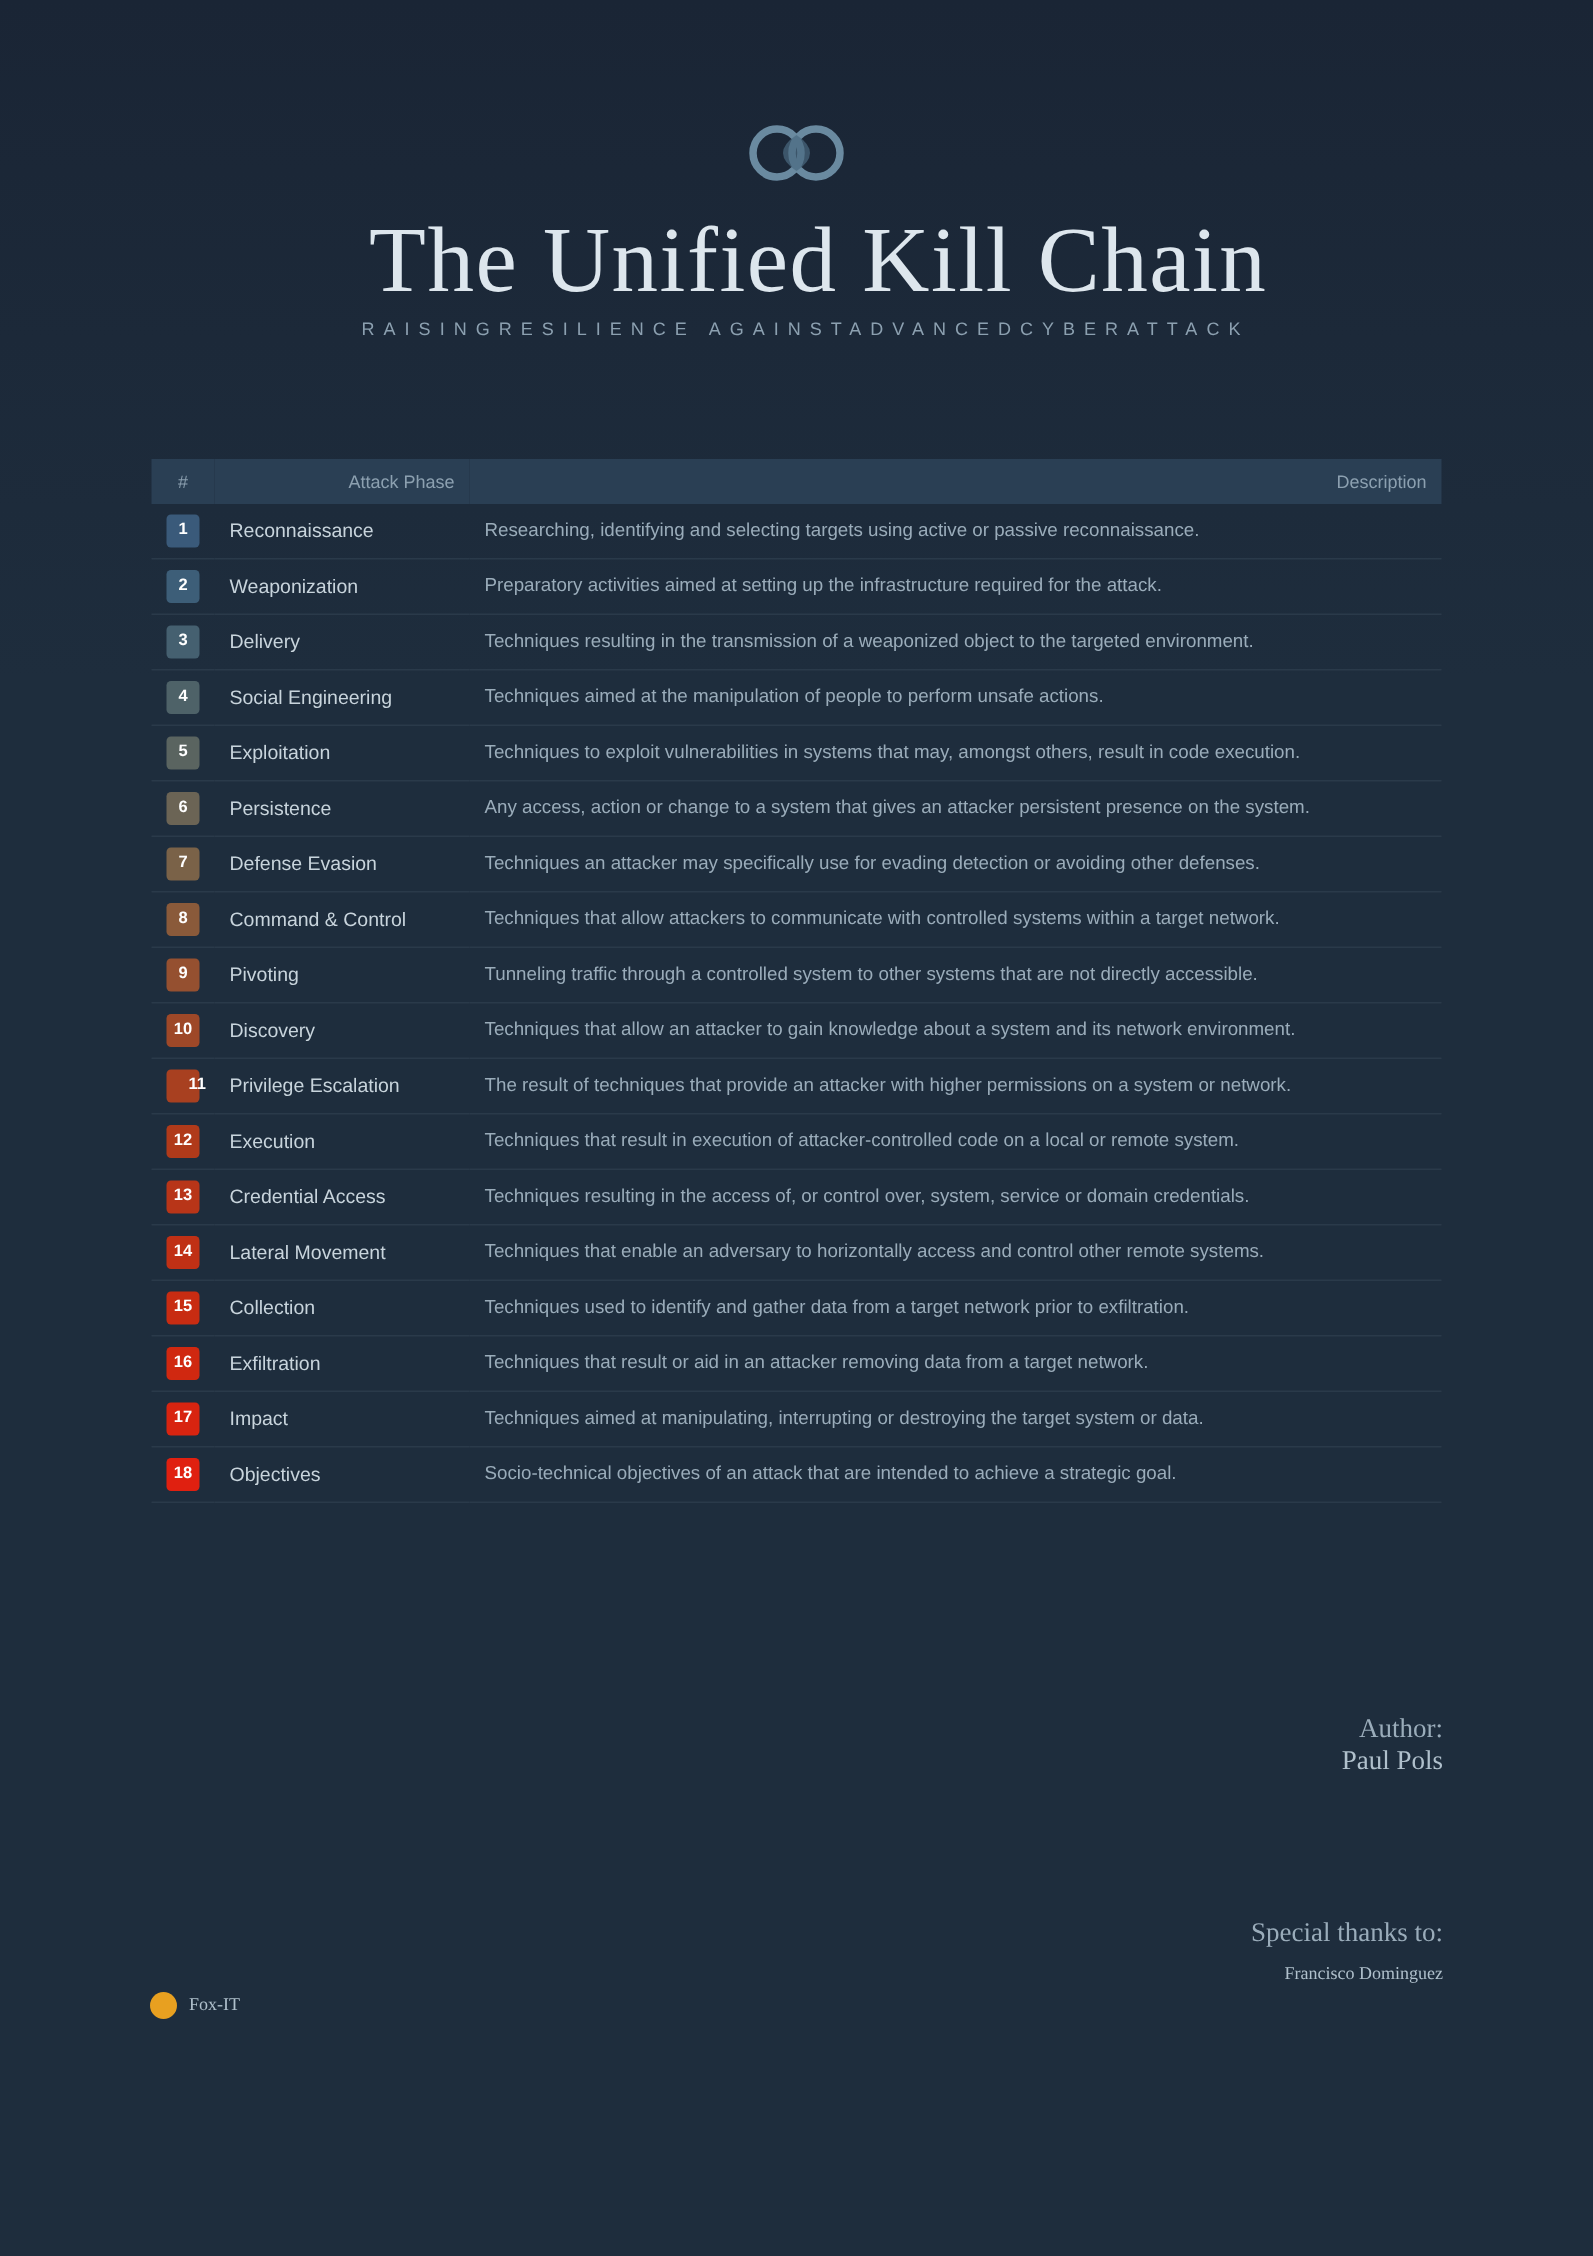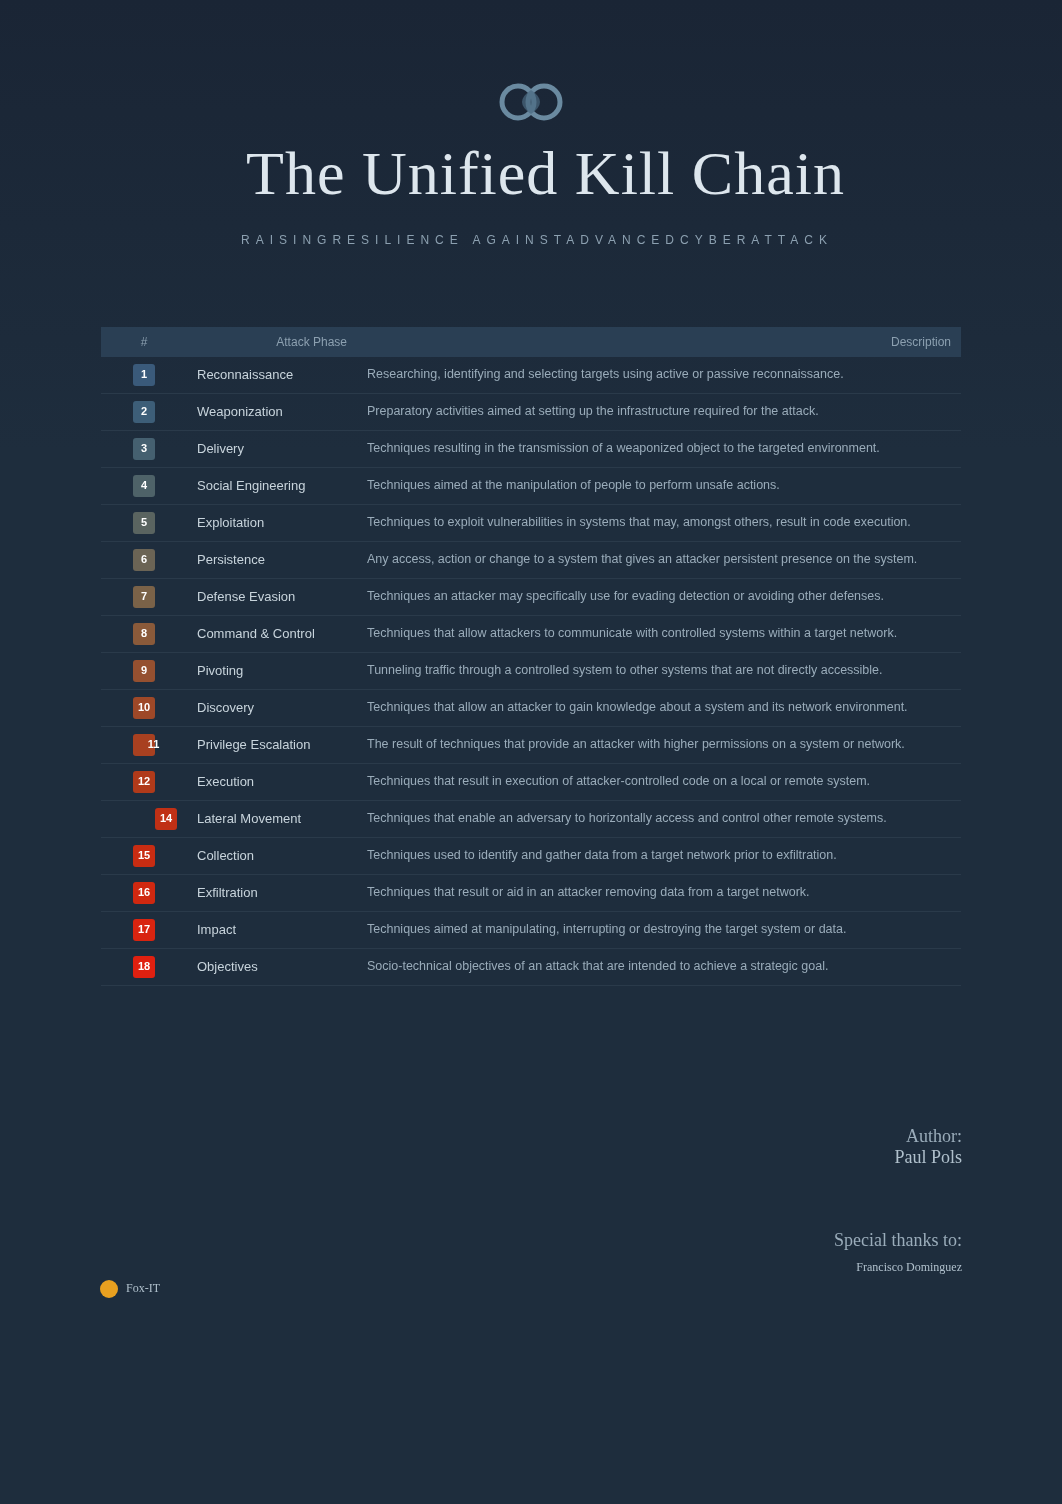--- a/index.html
+++ b/index.html
@@ -36,21 +36,21 @@
       width: 70px;
       height: 45px;
     }
 
     .main-title {
       font-size: 62px;
       font-weight: 400;
       color: #dde6ed;
       letter-spacing: 1px;
       line-height: 1.1;
-      margin-bottom: 26px;
+      margin-bottom: 4px;
       font-family: Georgia, serif;
       padding-left: 29px;
     }
 
     .subtitle {
       font-size: 12px;
       letter-spacing: 6px;
       color: #8ca0b0;
       font-family: Arial, sans-serif;
       font-weight: 400;
@@ -133,21 +133,21 @@
       color: #fff;
     }
 
     
     .footer-area {
       padding: 80px 100px 60px 100px;
       text-align: right;
     }
 
     .author-section {
-      margin-bottom: 56px;
+      margin-bottom: 88px;
       color: #9aacba;
       font-size: 18px;
     }
 
     .author-name {
       font-size: 18px;
       color: #b0c0cc;
     }
 
     .thanks-section {
@@ -260,21 +260,26 @@
             <td><span class="num-badge" style="background: rgb(168, 64, 32); padding-left: 19px;">11</span></td>
             <td>Privilege Escalation</td>
             <td>The result of techniques that provide an attacker with higher permissions on a system or network.</td>
           </tr>
           <tr>
             <td><span class="num-badge" style="background: rgb(176, 58, 26);">12</span></td>
             <td>Execution</td>
             <td>Techniques that result in execution of attacker-controlled code on a local or remote system.</td>
           </tr>
           <tr>
-            <td><span class="num-badge" style="background: rgb(192, 48, 21); margin-left: 44px;">14</span></td>
+            <td><span class="num-badge" style="background: rgb(184, 53, 24);">13</span></td>
+            <td>Credential Access</td>
+            <td>Techniques resulting in the access of, or control over, system, service or domain credentials.</td>
+          </tr>
+          <tr>
+            <td><span class="num-badge" style="background: rgb(192, 48, 21);">14</span></td>
             <td>Lateral Movement</td>
             <td>Techniques that enable an adversary to horizontally access and control other remote systems.</td>
           </tr>
           <tr>
             <td><span class="num-badge" style="background: rgb(200, 44, 18);">15</span></td>
             <td>Collection</td>
             <td>Techniques used to identify and gather data from a target network prior to exfiltration.</td>
           </tr>
           <tr>
             <td><span class="num-badge" style="background: rgb(208, 40, 16);">16</span></td>

